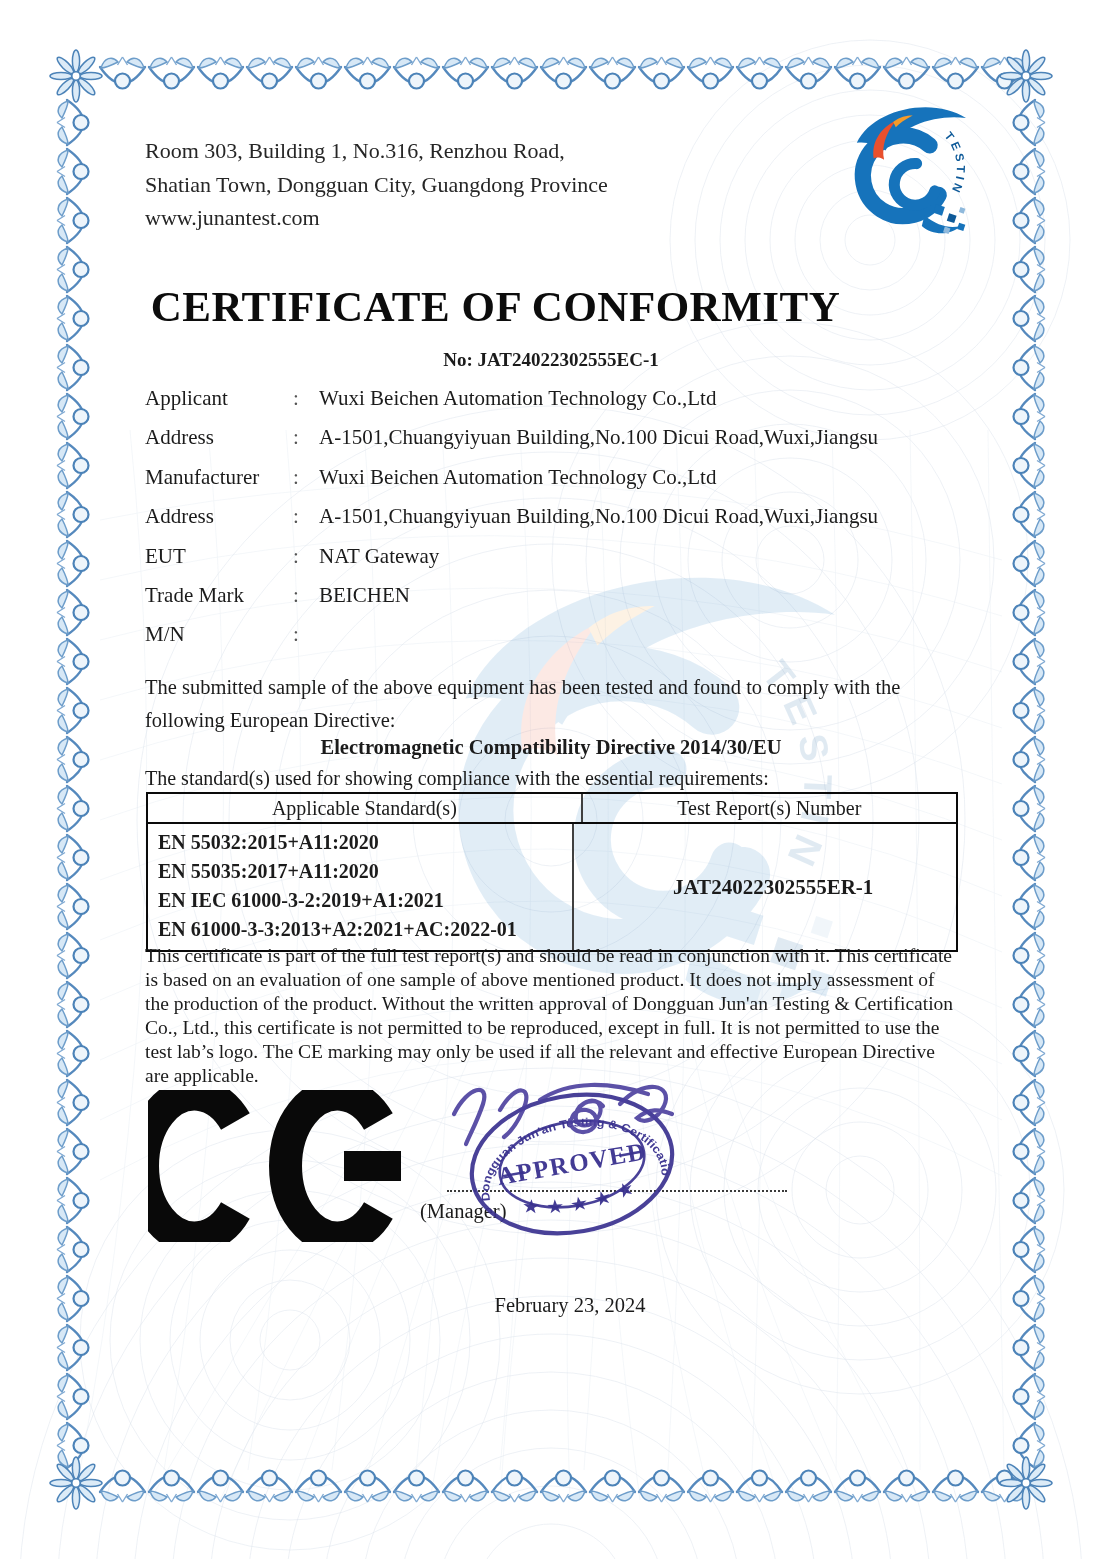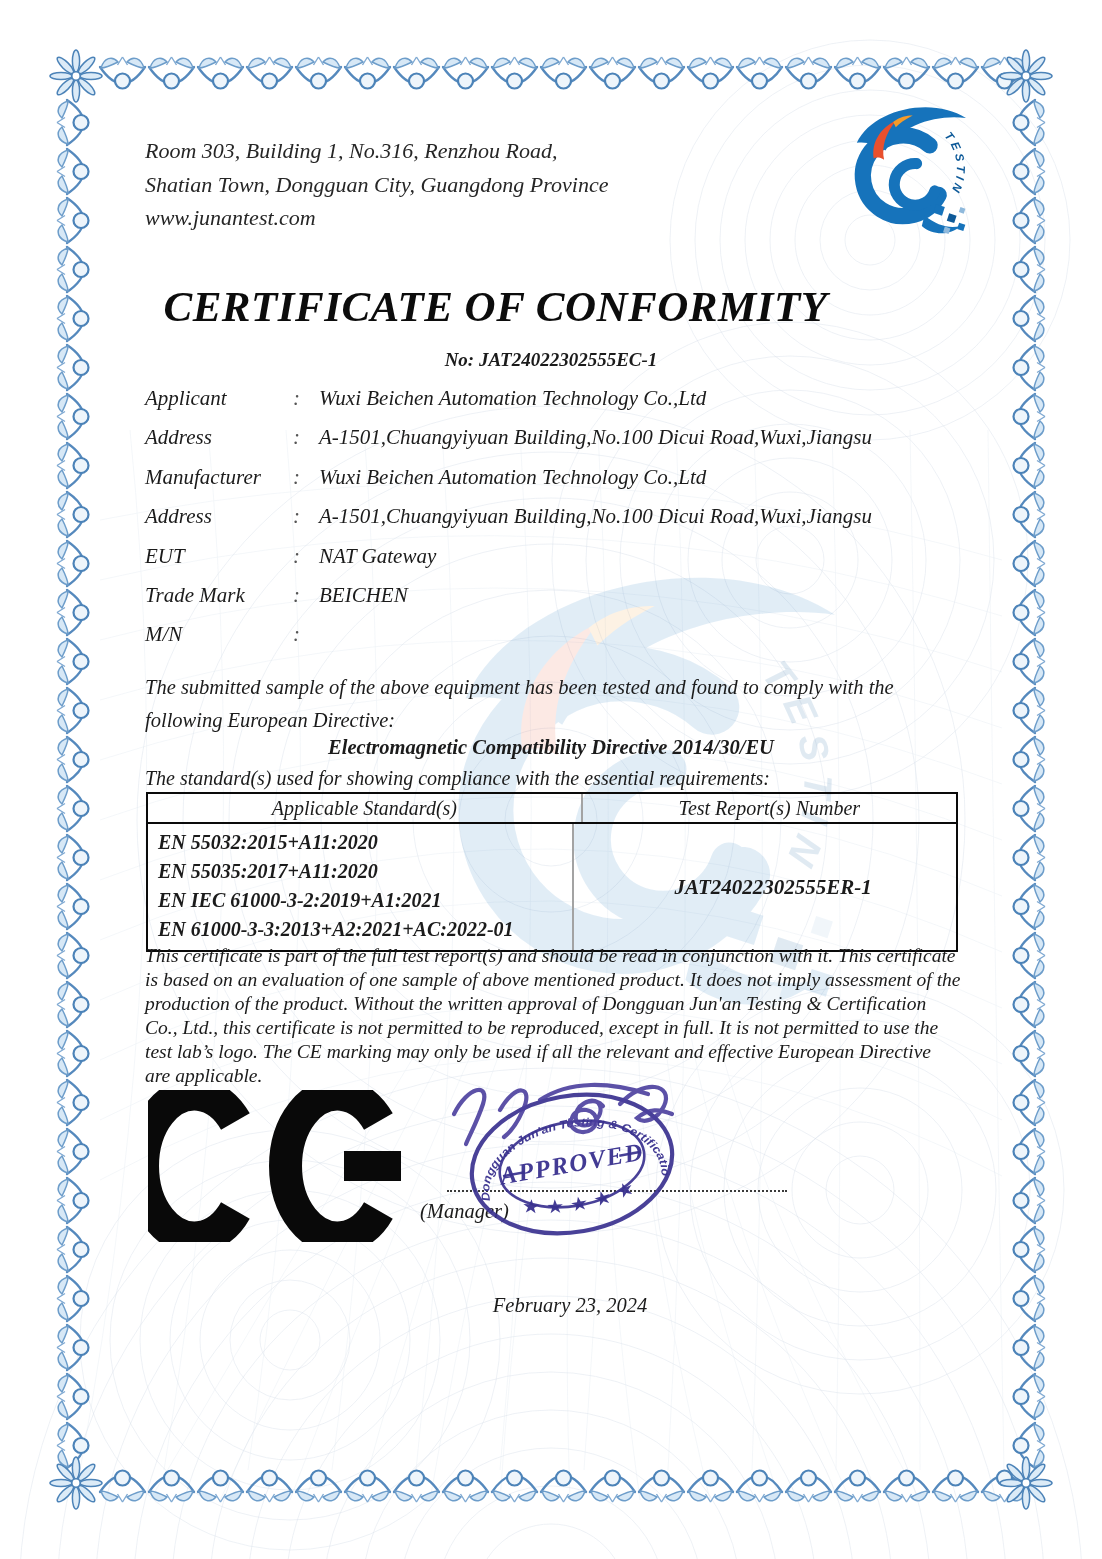--- a/index.html
+++ b/index.html
@@ -1,39 +1,39 @@
 <!DOCTYPE html>
 <html><head>
 <meta charset="utf-8">
 <style>
   html,body{margin:0;padding:0;background:#e8e8e8;}
   .page{
     position:relative;width:1102px;height:1559px;margin:0 auto;
     background:#ffffff;overflow:hidden;
-    font-family:"Liberation Serif", serif;color:#1b1b1b;font-style:italic;
+    font-family:"Liberation Serif", serif;color:#1b1b1b;
   }
   .deco{position:absolute;left:0;top:0;width:1102px;height:1559px;z-index:0;}
   .abs{position:absolute;z-index:2;}
   .hdr-address{left:145px;top:134px;font-size:22px;line-height:33.5px;color:#262626;}
   .logo-svg{position:absolute;left:836px;top:96px;width:156px;height:156px;z-index:2;}
   .title{left:0;top:282px;width:991px;text-align:center;font-size:43px;font-weight:700;letter-spacing:.5px;color:#0c0c0c;}
   .cert-no{left:0;top:349px;width:1102px;text-align:center;font-size:19px;font-weight:700;}
   .fields{left:145px;top:386px;width:815px;}
   .frow{display:flex;height:39.4px;align-items:flex-start;font-size:21px;}
   .flabel{width:148px;flex:none;}
   .fcolon{width:26px;flex:none;color:#555;}
   .fvalue{flex:1;}
   .statement{left:145px;top:671px;width:805px;font-size:20.5px;line-height:32.5px;}
   .directive{left:0;top:736px;width:1102px;text-align:center;font-size:20.5px;font-weight:700;}
   .intro{left:145px;top:767px;width:815px;font-size:20px;}
   .stable{left:146px;top:792px;width:808px;border:2px solid #0a0a0a;z-index:2;position:absolute;}
   .thead{display:flex;border-bottom:2px solid #0a0a0a;}
   .thead>div{font-size:20px;text-align:center;padding:3px 4px 2px;}
   .tbody{display:flex;}
-  .col-std{width:53.8%;border-right:2px solid #a3a3a3;box-sizing:border-box;}
+  .col-std{width:53.8%;border-right:2px solid #404040;box-sizing:border-box;}
   .col-rep{width:46.2%;box-sizing:border-box;}
   .std-lines{padding:4px 10px 6px;font-size:20px;font-weight:700;line-height:29px;}
   .rep-cell{display:flex;align-items:center;justify-content:center;font-size:21px;font-weight:700;margin-left:16px;}
   .disclaimer{left:145px;top:944px;width:816px;font-size:19.5px;line-height:23.9px;}
   .ce-svg{position:absolute;left:148px;top:1090px;width:270px;height:152px;z-index:2;}
   .dotline{position:absolute;left:447px;top:1174px;width:340px;height:16px;border-bottom:2.5px dotted #3a3a3a;z-index:3;}
   .manager{left:420px;top:1200px;width:300px;text-align:left;font-size:20.5px;z-index:3;}
   .issuedate{left:420px;top:1294px;width:300px;text-align:center;font-size:20.5px;z-index:3;}
   .stamp-svg{position:absolute;left:420px;top:1058px;width:330px;height:225px;z-index:5;}
 </style>

